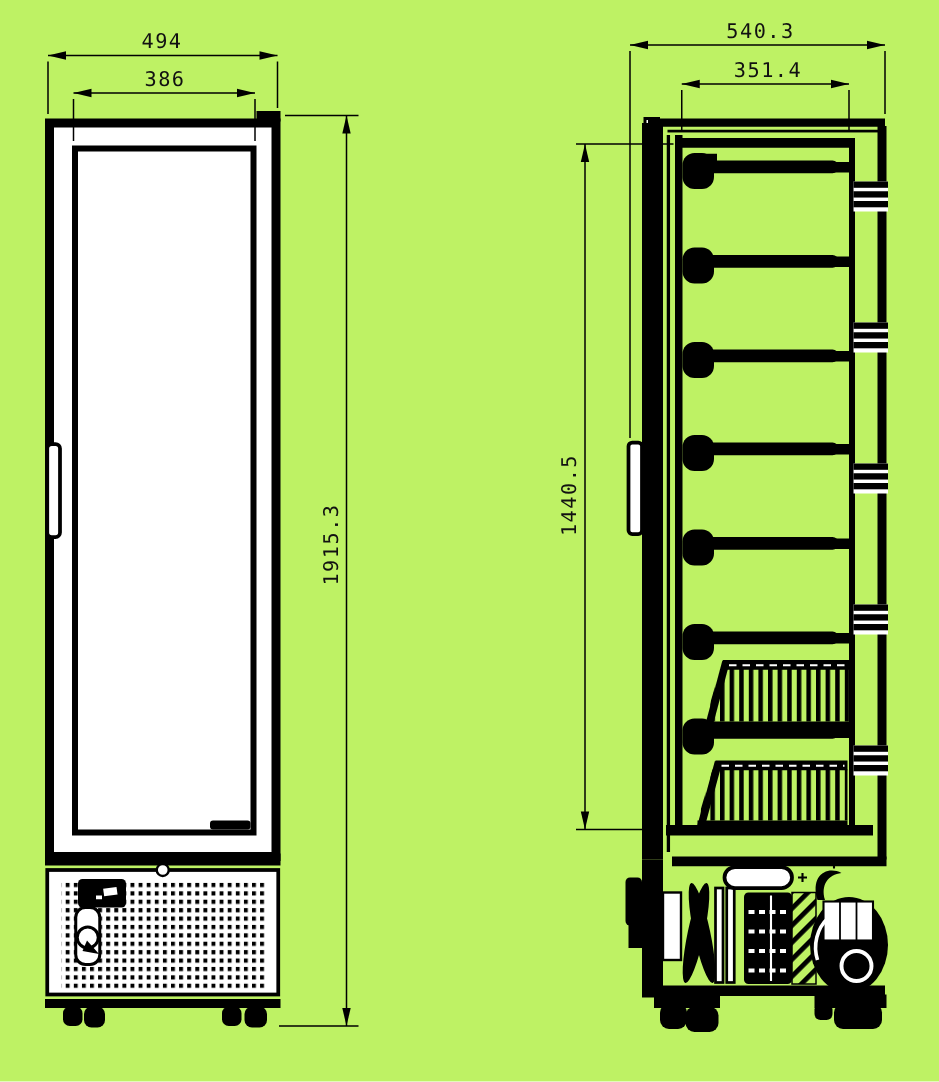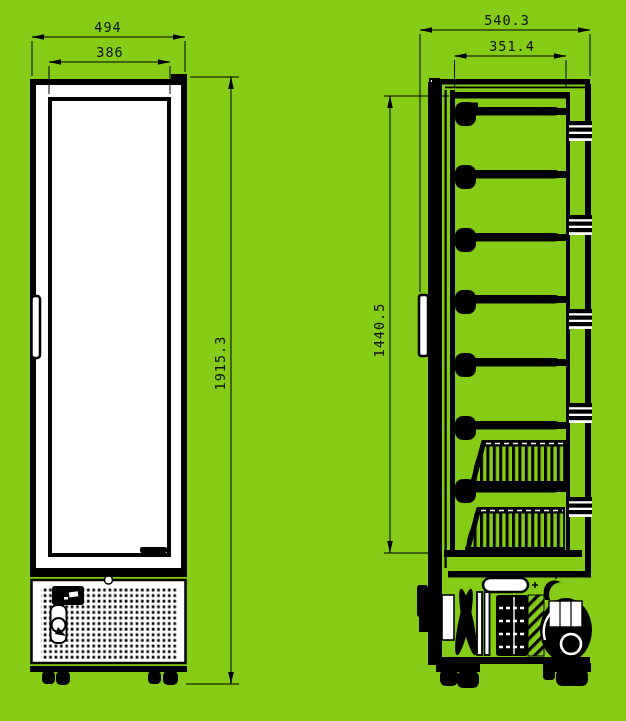--- a/index.html
+++ b/index.html
@@ -1,16 +1,16 @@
 <!DOCTYPE html>
 <html><head>
 <meta charset="utf-8">
 <style>
   html,body{margin:0;padding:0;background:#ffffff;}
-  .canvas{position:relative;width:626px;height:721px;background:#84cc16;overflow:hidden;
+  .canvas{position:relative;width:626px;height:721px;background:#bef264;overflow:hidden;
           font-family:"DejaVu Sans Mono", monospace;}
   svg{position:absolute;left:0;top:0;}
   text{font-family:"DejaVu Sans Mono", monospace;font-size:13.5px;fill:#111;letter-spacing:1px;}
 </style>
 </head>
 <body>
 
 <div class="canvas">
 <svg width="626" height="721" viewBox="0 0 626 721">
   <defs>

